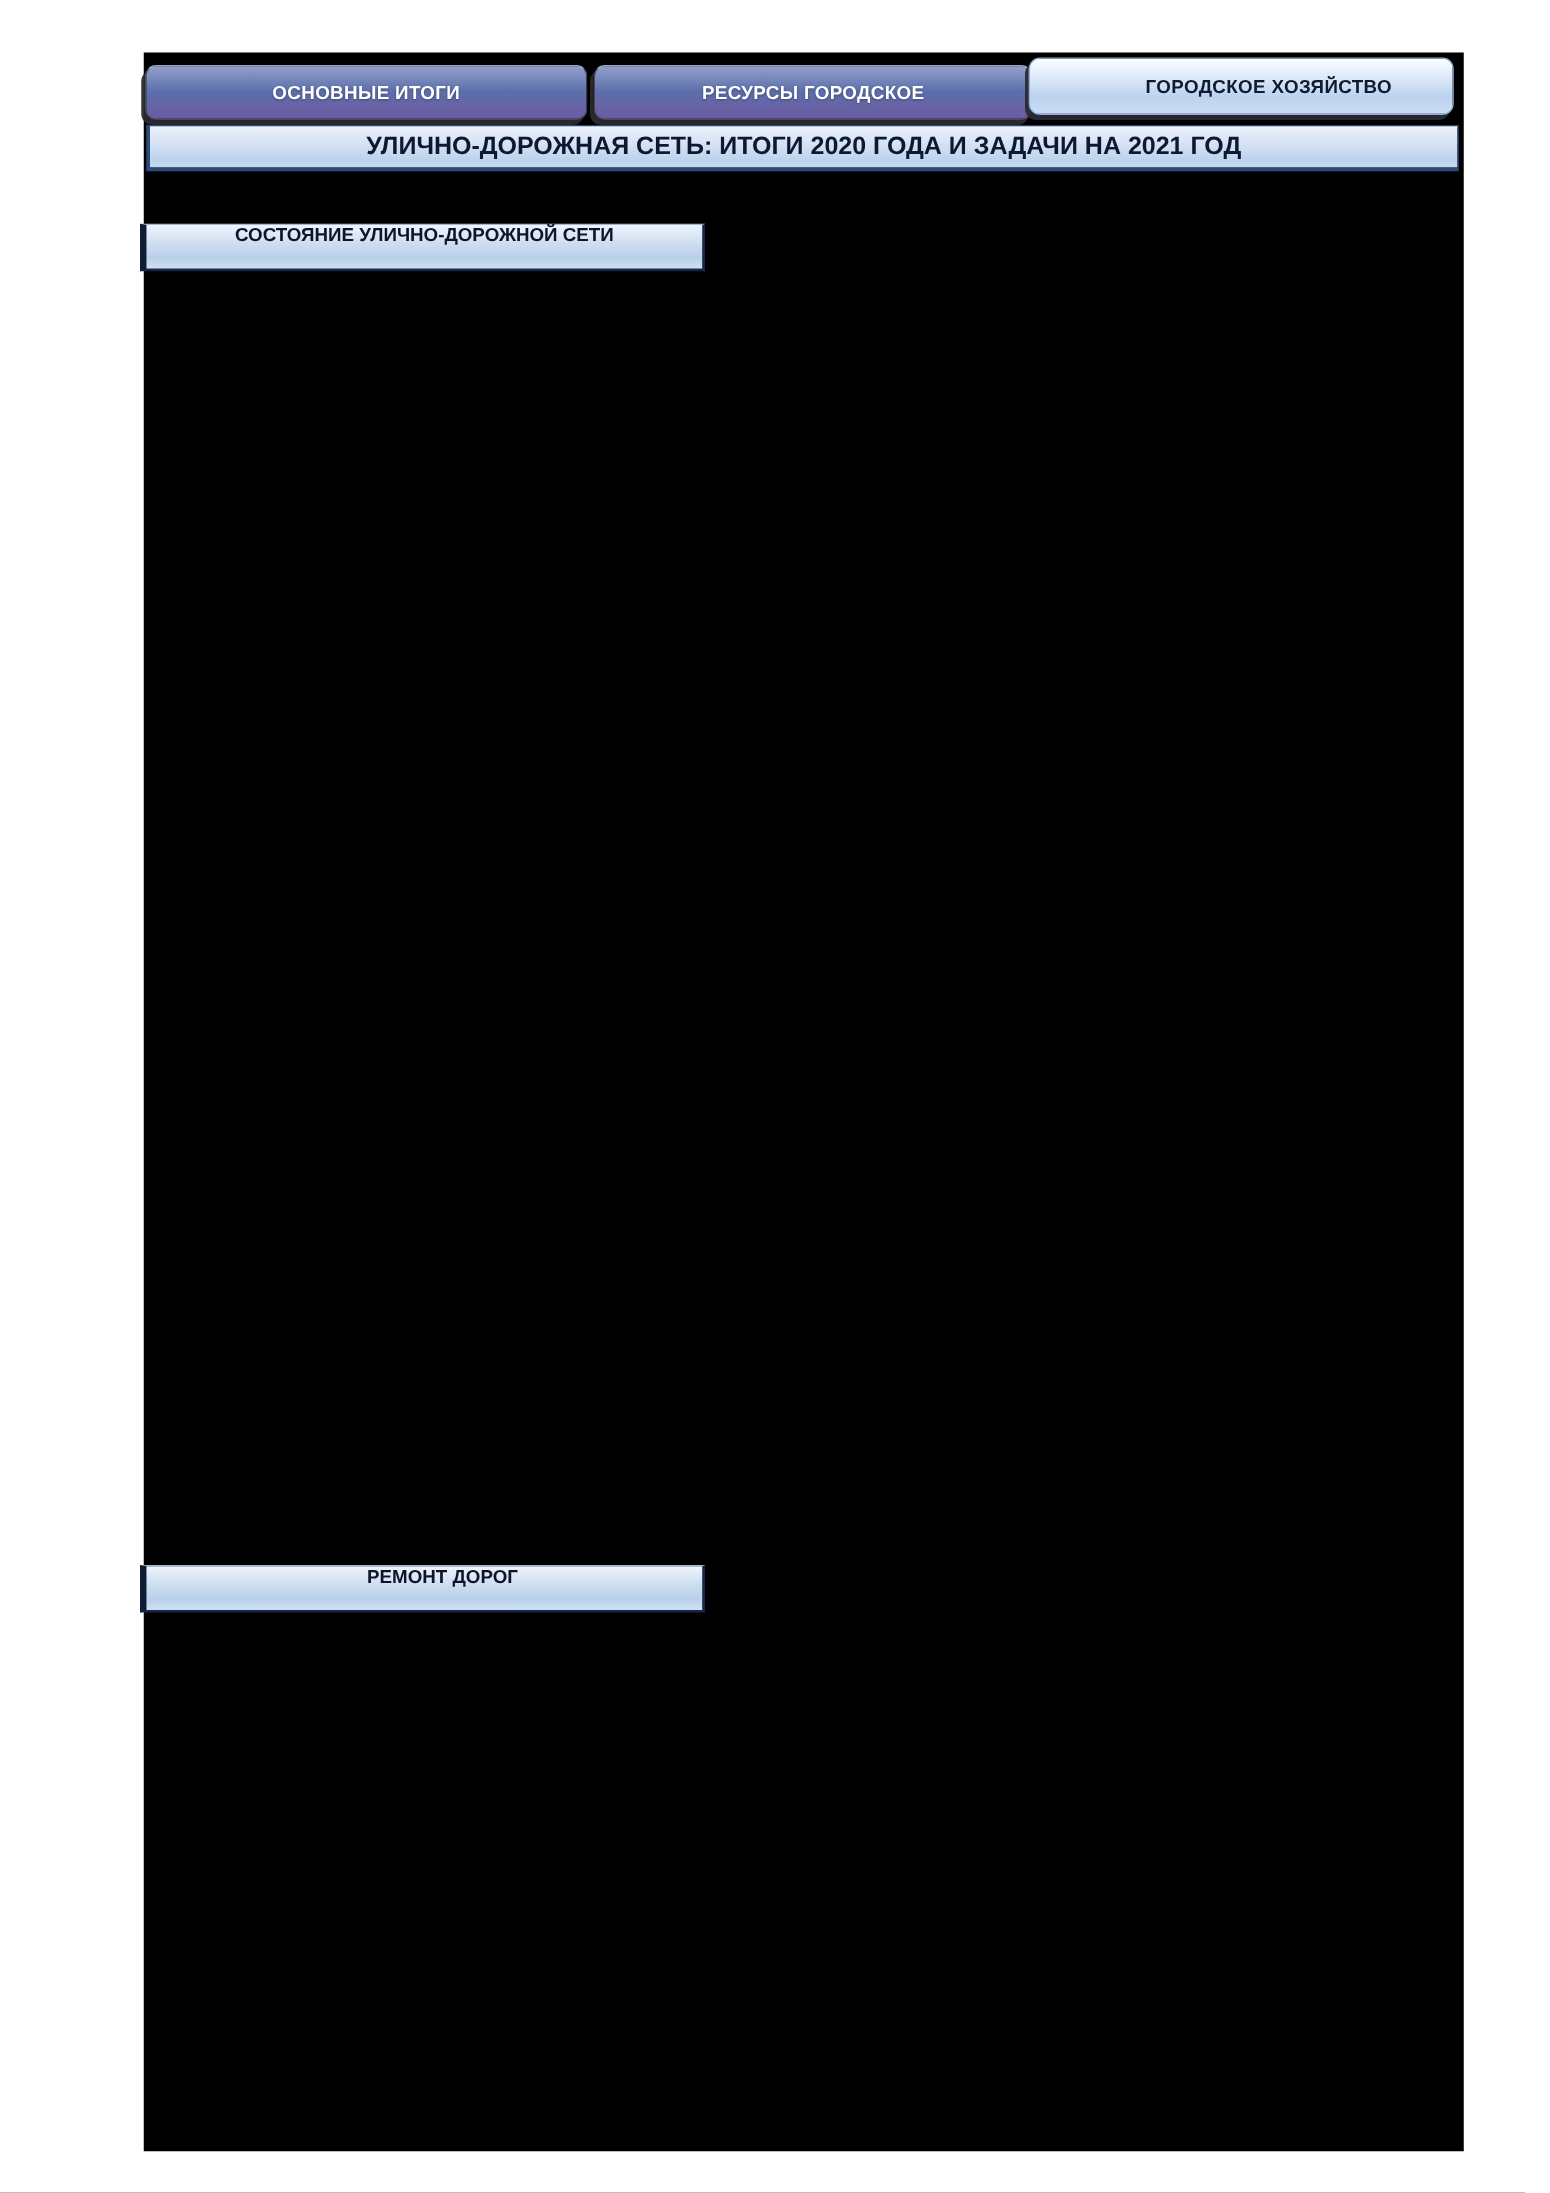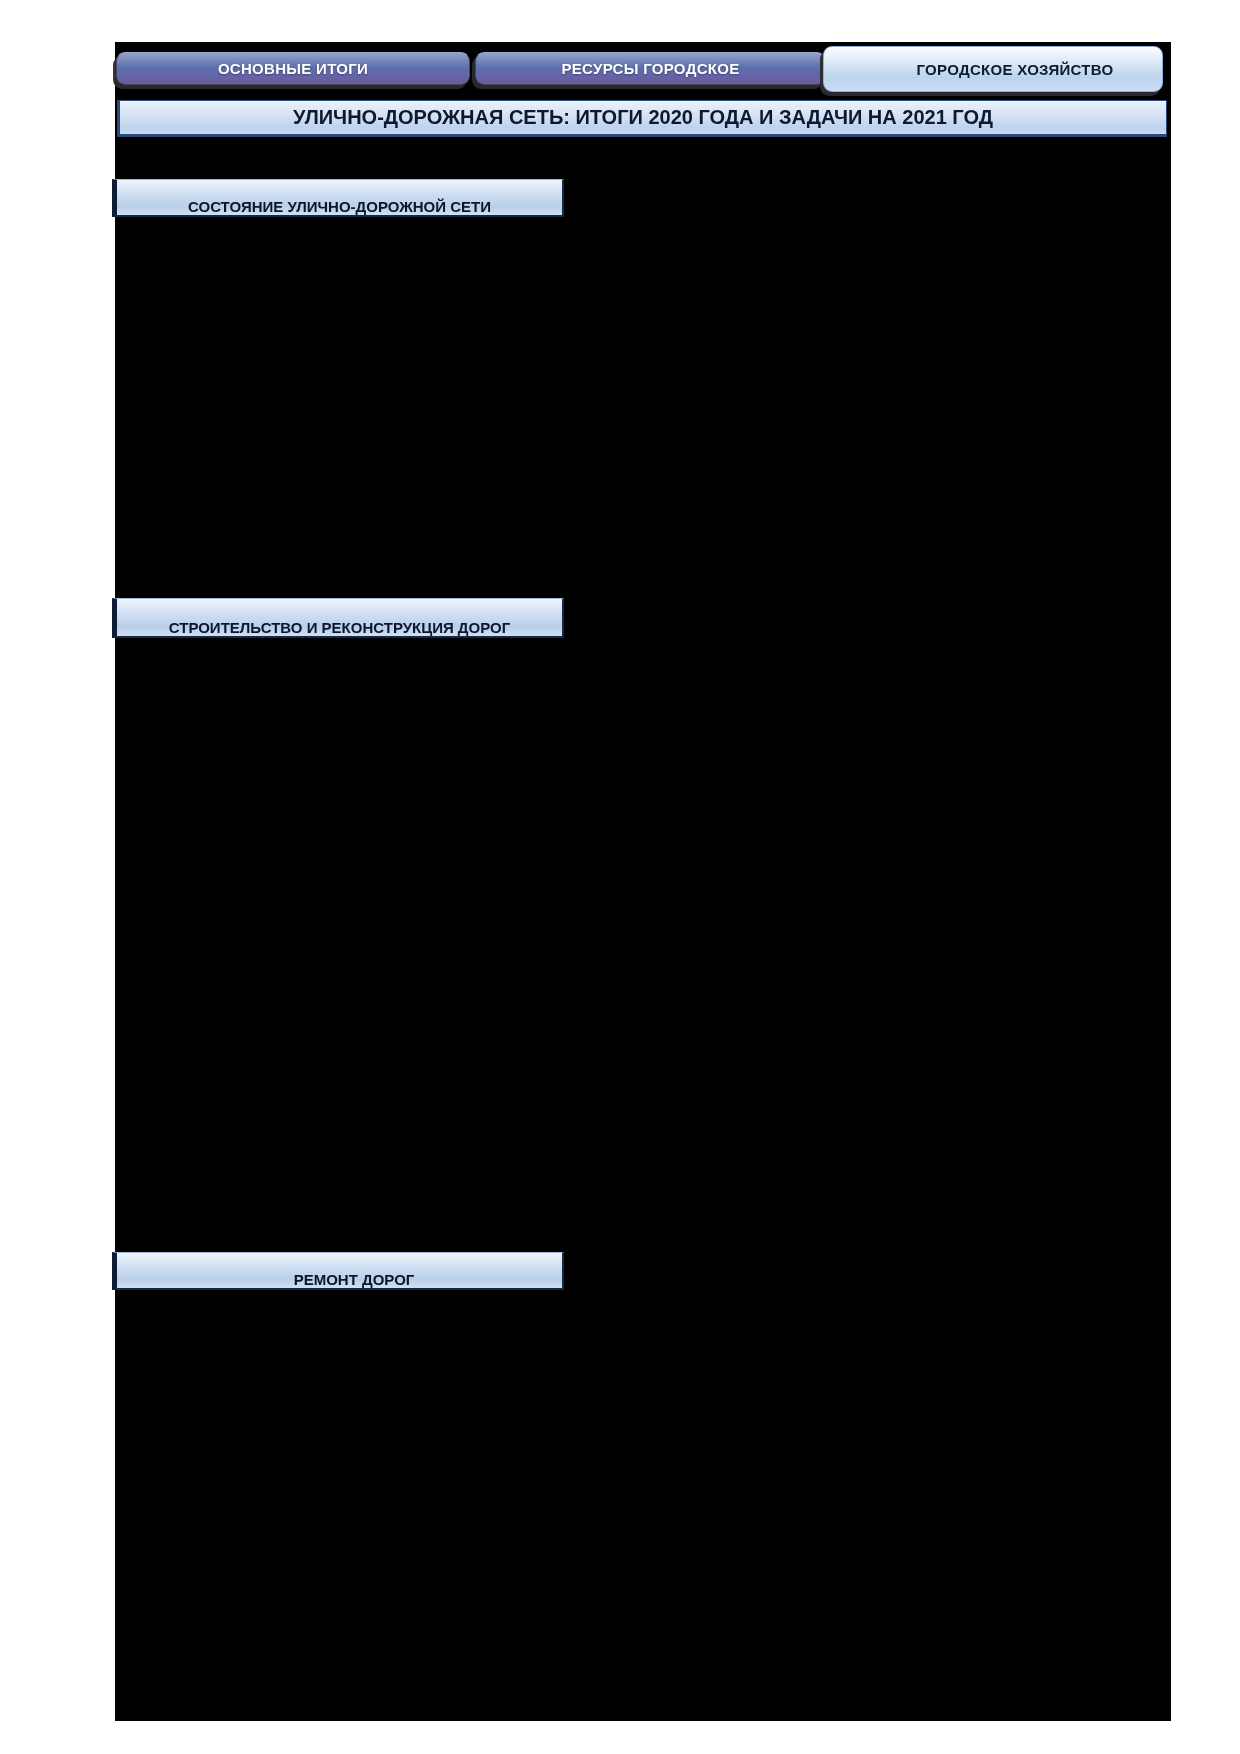--- a/index.html
+++ b/index.html
@@ -22,21 +22,21 @@
     left: 115px;
     top: 42px;
     width: 1056px;
     height: 1679px;
     background: var(--slide-bg, #000000);
   }
   
   .tab {
     position: absolute;
     top: 52px;
-    height: 33px;
+    height: 44px;
     border-radius: 9px;
     border: 1px solid #4a4a52;
     box-shadow: -3px 4px 0 rgba(42,42,48,0.95);
     display: flex;
     align-items: center;
     justify-content: center;
     font-weight: bold;
     font-size: 15px;
     letter-spacing: 0.3px;
     cursor: pointer;
@@ -101,21 +101,21 @@
     box-sizing: border-box;
     background: linear-gradient(180deg,
       #eef4fb 0%,
       #cfdff2 40%,
       #b9cfe9 75%,
       #cfe0f3 100%);
     border: 2px solid #16284a;
     border-left: 5px solid #0e1c36;
     border-top: 1px solid #9db8d9;
     display: flex;
-    align-items: flex-end;
+    align-items: flex-start;
     justify-content: center;
     font-weight: bold;
     font-size: 15px;
     color: #0c1628;
   }
   .hdr1 { top: 179px; }
   .hdr2 { top: 598px; height: 40px; }
   .hdr3 { top: 1252px; padding-left: 29px; }
 </style>
 </head>
@@ -138,21 +138,18 @@
   </div>
 
   <div class="banner">
     <span>УЛИЧНО-ДОРОЖНАЯ СЕТЬ: ИТОГИ 2020 ГОДА И ЗАДАЧИ НА 2021 ГОД</span>
   </div>
 
   <div class="section-hdr hdr1">
     <span>СОСТОЯНИЕ УЛИЧНО-ДОРОЖНОЙ СЕТИ</span>
   </div>
 
-  <div class="section-hdr hdr2">
-    <span>СТРОИТЕЛЬСТВО И РЕКОНСТРУКЦИЯ ДОРОГ</span>
-  </div>
 
   <div class="section-hdr hdr3">
     <span>РЕМОНТ ДОРОГ</span>
   </div>
 
 </div>
 
 </body></html>

